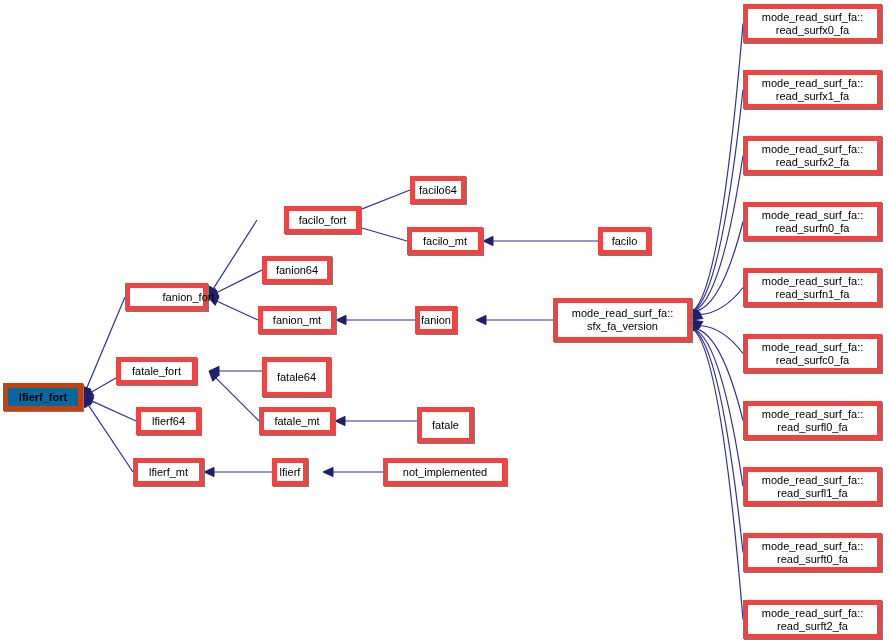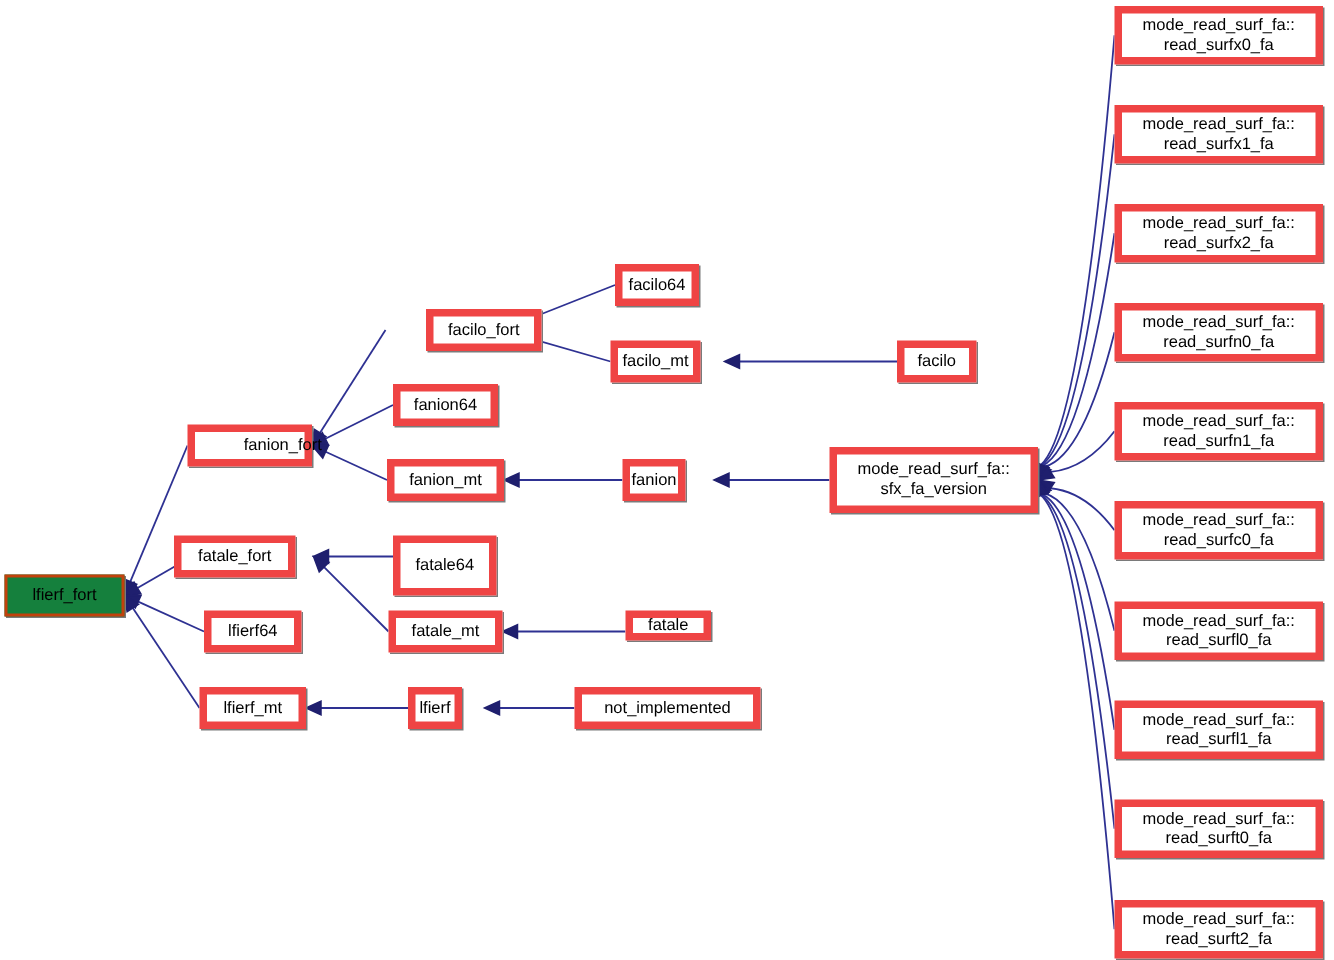--- a/index.html
+++ b/index.html
@@ -26,23 +26,23 @@
     justify-content: center;
     text-align: center;
     font-size: 11px;
     line-height: 13px;
     letter-spacing: 0px;
     white-space: pre-line;
     box-shadow: 1px 1px 0 0 #7a7a7a;
     cursor: pointer;
   }
   .node.current {
-    background: #15803d;
-    border: 2px solid #c2410c;
-    font-weight: normal;
+    background: #0369a1;
+    border: 5px solid #c2410c;
+    font-weight: bold;
   }
   .node .lbl {
     display: block;
     padding: 0 3px;
   }
   svg.edges {
     position: absolute;
     left: 0;
     top: 0;
     width: 889px;
@@ -180,23 +180,23 @@
       <div class="node" style="left: 116px; top: 357px; width: 81px; height: 28px;"><span class="lbl">fatale_fort</span></div>
       <div class="node" style="left: 136px; top: 407px; width: 65px; height: 28px;"><span class="lbl">lfierf64</span></div>
       <div class="node" style="left: 133px; top: 458px; width: 71px; height: 28px;"><span class="lbl">lfierf_mt</span></div>
       <div class="node" style="left: 257px; top: 206px; width: 77px; height: 28px; margin-left: 27px;"><span class="lbl">facilo_fort</span></div>
       <div class="node" style="left: 262px; top: 256px; width: 70px; height: 28px;"><span class="lbl">fanion64</span></div>
       <div class="node" style="left: 258px; top: 306px; width: 78px; height: 28px;"><span class="lbl">fanion_mt</span></div>
       <div class="node" style="left: 262px; top: 357px; width: 69px; height: 40px;"><span class="lbl">fatale64</span></div>
       <div class="node" style="left: 259px; top: 407px; width: 76px; height: 28px;"><span class="lbl">fatale_mt</span></div>
       <div class="node" style="left: 272px; top: 458px; width: 36px; height: 28px;"><span class="lbl">lfierf</span></div>
       <div class="node" style="left: 410px; top: 176px; width: 56px; height: 28px;"><span class="lbl">facilo64</span></div>
-      <div class="node" style="left: 407px; top: 227px; width: 60px; height: 28px;"><span class="lbl">facilo_mt</span></div>
+      <div class="node" style="left: 407px; top: 227px; width: 76px; height: 28px;"><span class="lbl">facilo_mt</span></div>
       <div class="node" style="left: 415px; top: 306px; width: 42px; height: 28px;"><span class="lbl">fanion</span></div>
-      <div class="node" style="left: 417px; top: 407px; width: 57px; height: 20px; justify-content: center;"><span class="lbl">fatale</span></div>
+      <div class="node" style="left: 417px; top: 407px; width: 57px; height: 36px; justify-content: center;"><span class="lbl">fatale</span></div>
       <div class="node" style="left: 383px; top: 458px; width: 124px; height: 28px;"><span class="lbl">not_implemented</span></div>
       <div class="node" style="left: 598px; top: 227px; width: 53px; height: 28px;"><span class="lbl">facilo</span></div>
       <div class="node" style="left: 553px; top: 298px; width: 139px; height: 44px;"><span class="lbl">mode_read_surf_fa::
 sfx_fa_version</span></div>
       <div class="node" style="left: 743px; top: 4px; width: 139px; height: 39px;"><span class="lbl">mode_read_surf_fa::
 read_surfx0_fa</span></div>
       <div class="node" style="left: 743px; top: 70px; width: 139px; height: 39px;"><span class="lbl">mode_read_surf_fa::
 read_surfx1_fa</span></div>
       <div class="node" style="left: 743px; top: 136px; width: 139px; height: 39px;"><span class="lbl">mode_read_surf_fa::
 read_surfx2_fa</span></div>

